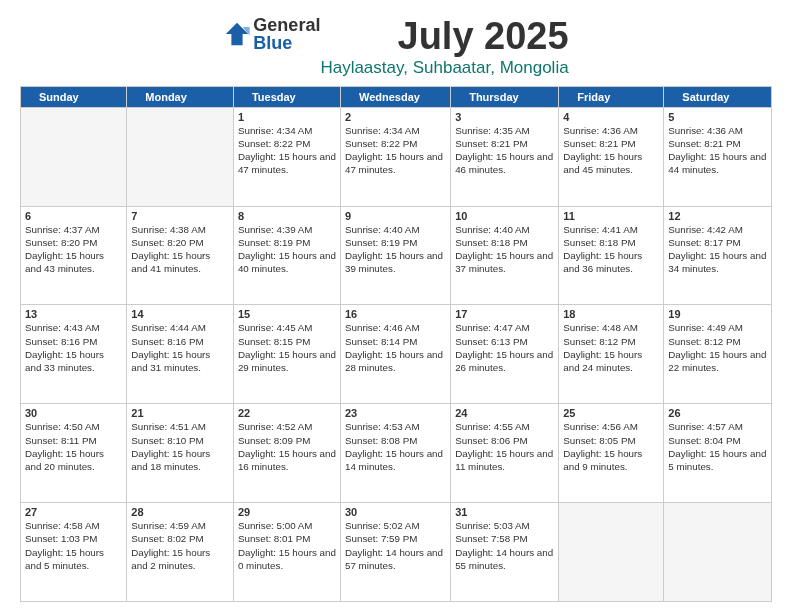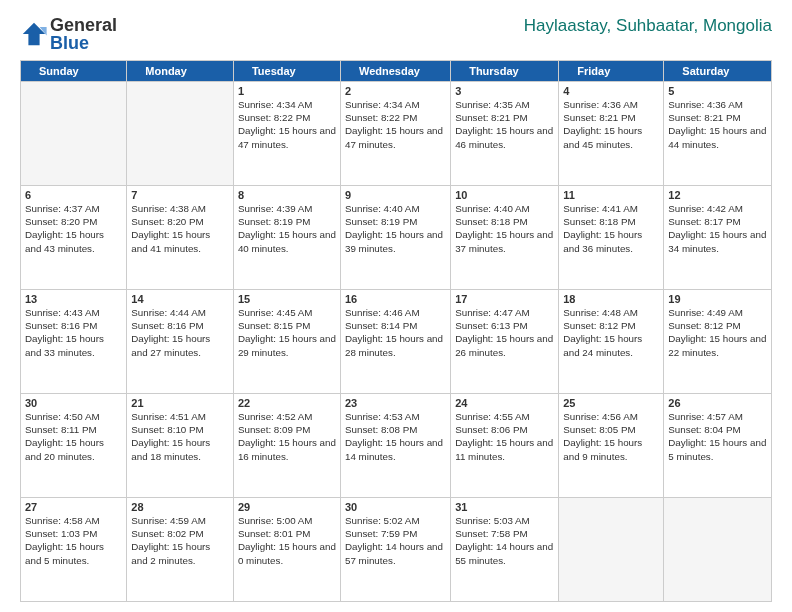--- a/index.html
+++ b/index.html
@@ -9,20 +9,21 @@
       width: 792px;
       height: 612px;
       overflow: hidden;
     }
     .page {
       width: 792px;
       height: 612px;
       padding: 16px 20px 10px 20px;
       display: flex;
       flex-direction: column;
+      align-items: center;
     }
     .header {
       display: flex;
       align-items: flex-start;
       justify-content: space-between;
       margin-bottom: 8px;
     }
     .logo {
       display: flex;
       align-items: center;
@@ -109,20 +110,21 @@
       <svg class="logo-icon" viewBox="0 0 40 40">
         <polygon points="20,4 36,20 28,20 28,36 12,36 12,20 4,20" fill="#1a5fa8"></polygon>
         <polygon points="28,10 38,10 38,22" fill="#4a90d9" opacity="0.7"></polygon>
       </svg>
       <div class="logo-text">
         <span class="logo-general">General</span>
         <span class="logo-blue">Blue</span>
       </div>
     </div>
     <div class="title-block">
+      <div class="title-month">July 2025</div>
       <div class="title-location">Haylaastay, Suhbaatar, Mongolia</div>
     </div>
   </div>
 
   <table class="calendar">
     <thead>
       <tr>
         <th>Sunday</th>
         <th>Monday</th>
         <th>Tuesday</th>
@@ -187,21 +189,21 @@
             <div class="day-info"><span>Sunrise: 4:42 AM</span><br><span>Sunset: 8:17 PM</span><br><span>Daylight: 15 hours and 34 minutes.</span></div>
           </td>
         </tr>
         <tr>
           <td>
             <span class="day-num">13</span>
             <div class="day-info"><span>Sunrise: 4:43 AM</span><br><span>Sunset: 8:16 PM</span><br><span>Daylight: 15 hours and 33 minutes.</span></div>
           </td>
           <td>
             <span class="day-num">14</span>
-            <div class="day-info"><span>Sunrise: 4:44 AM</span><br><span>Sunset: 8:16 PM</span><br><span>Daylight: 15 hours and 27 minutes.</span></div>
+            <div class="day-info"><span>Sunrise: 4:44 AM</span><br><span>Sunset: 8:16 PM</span><br><span>Daylight: 15 hours and 31 minutes.</span></div>
           </td>
           <td>
             <span class="day-num">15</span>
             <div class="day-info"><span>Sunrise: 4:45 AM</span><br><span>Sunset: 8:15 PM</span><br><span>Daylight: 15 hours and 29 minutes.</span></div>
           </td>
           <td>
             <span class="day-num">16</span>
             <div class="day-info"><span>Sunrise: 4:46 AM</span><br><span>Sunset: 8:14 PM</span><br><span>Daylight: 15 hours and 28 minutes.</span></div>
           </td>
           <td>

